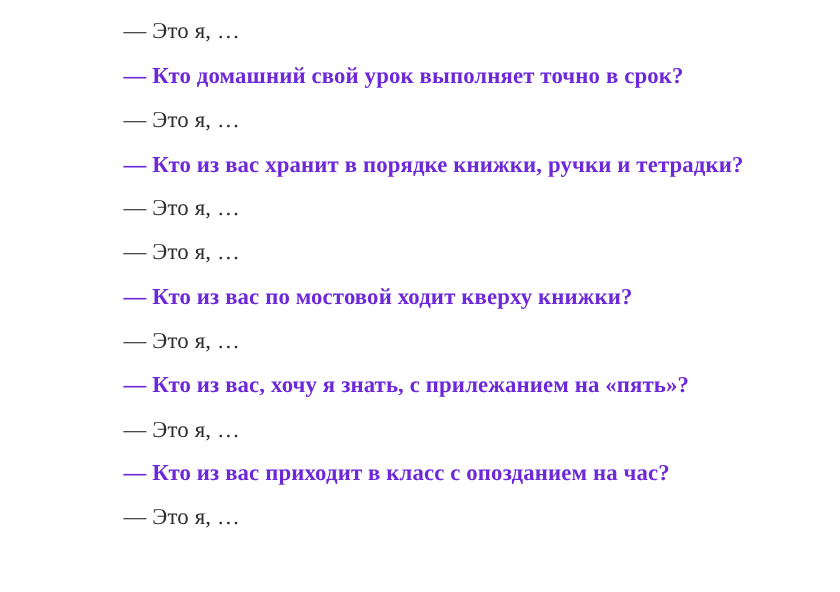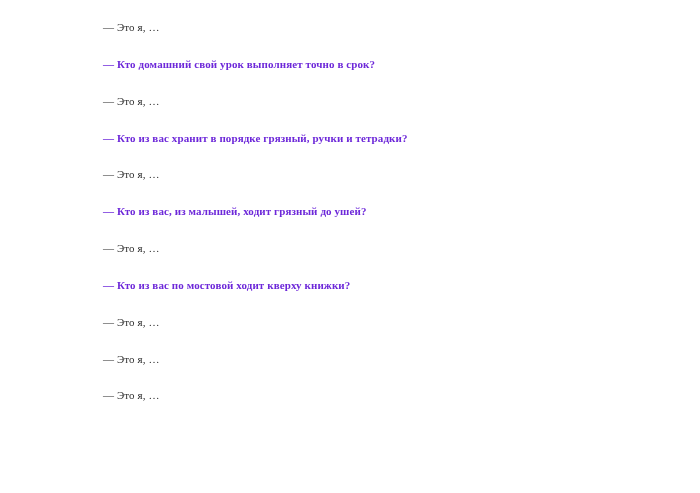--- a/index.html
+++ b/index.html
@@ -16,21 +16,21 @@
   }
   .doc-page {
     position: absolute;
     left: 103px;
     top: 9px;
     right: 20px;
   }
   .doc-page p {
     margin: 0;
     padding: 0;
-    font-size: 11px;
+    font-size: 19px;
     line-height: 36.85px;
     white-space: nowrap;
     color: #1f1f1f;
     letter-spacing: 0.1px;
   }
   .doc-page p.answer {
     font-weight: 400;
     color: #2e2e2e;
   }
   .doc-page p.question {
@@ -38,21 +38,22 @@
     color: #6d28d9;
   }
 </style>
 </head>
 <body>
 
 <div class="doc-page">
   <p class="answer">— Это я, …</p>
   <p class="question">— Кто домашний свой урок выполняет точно в срок?</p>
   <p class="answer">— Это я, …</p>
-  <p class="question">— Кто из вас хранит в порядке грязный, ручки и тетрадки?</p>
+  <p class="question">— Кто из вас хранит в порядке книжки, ручки и тетрадки?</p>
   <p class="answer">— Это я, …</p>
-  <p class="question">— Кто из вас, из малышей, ходит грязный до ушей?</p>
   <p class="answer">— Это я, …</p>
   <p class="question">— Кто из вас по мостовой ходит кверху книжки?</p>
   <p class="answer">— Это я, …</p>
+  <p class="question">— Кто из вас, хочу я знать, с прилежанием на «пять»?</p>
   <p class="answer">— Это я, …</p>
+  <p class="question">— Кто из вас приходит в класс с опозданием на час?</p>
   <p class="answer">— Это я, …</p>
 </div>
 
 </body></html>

